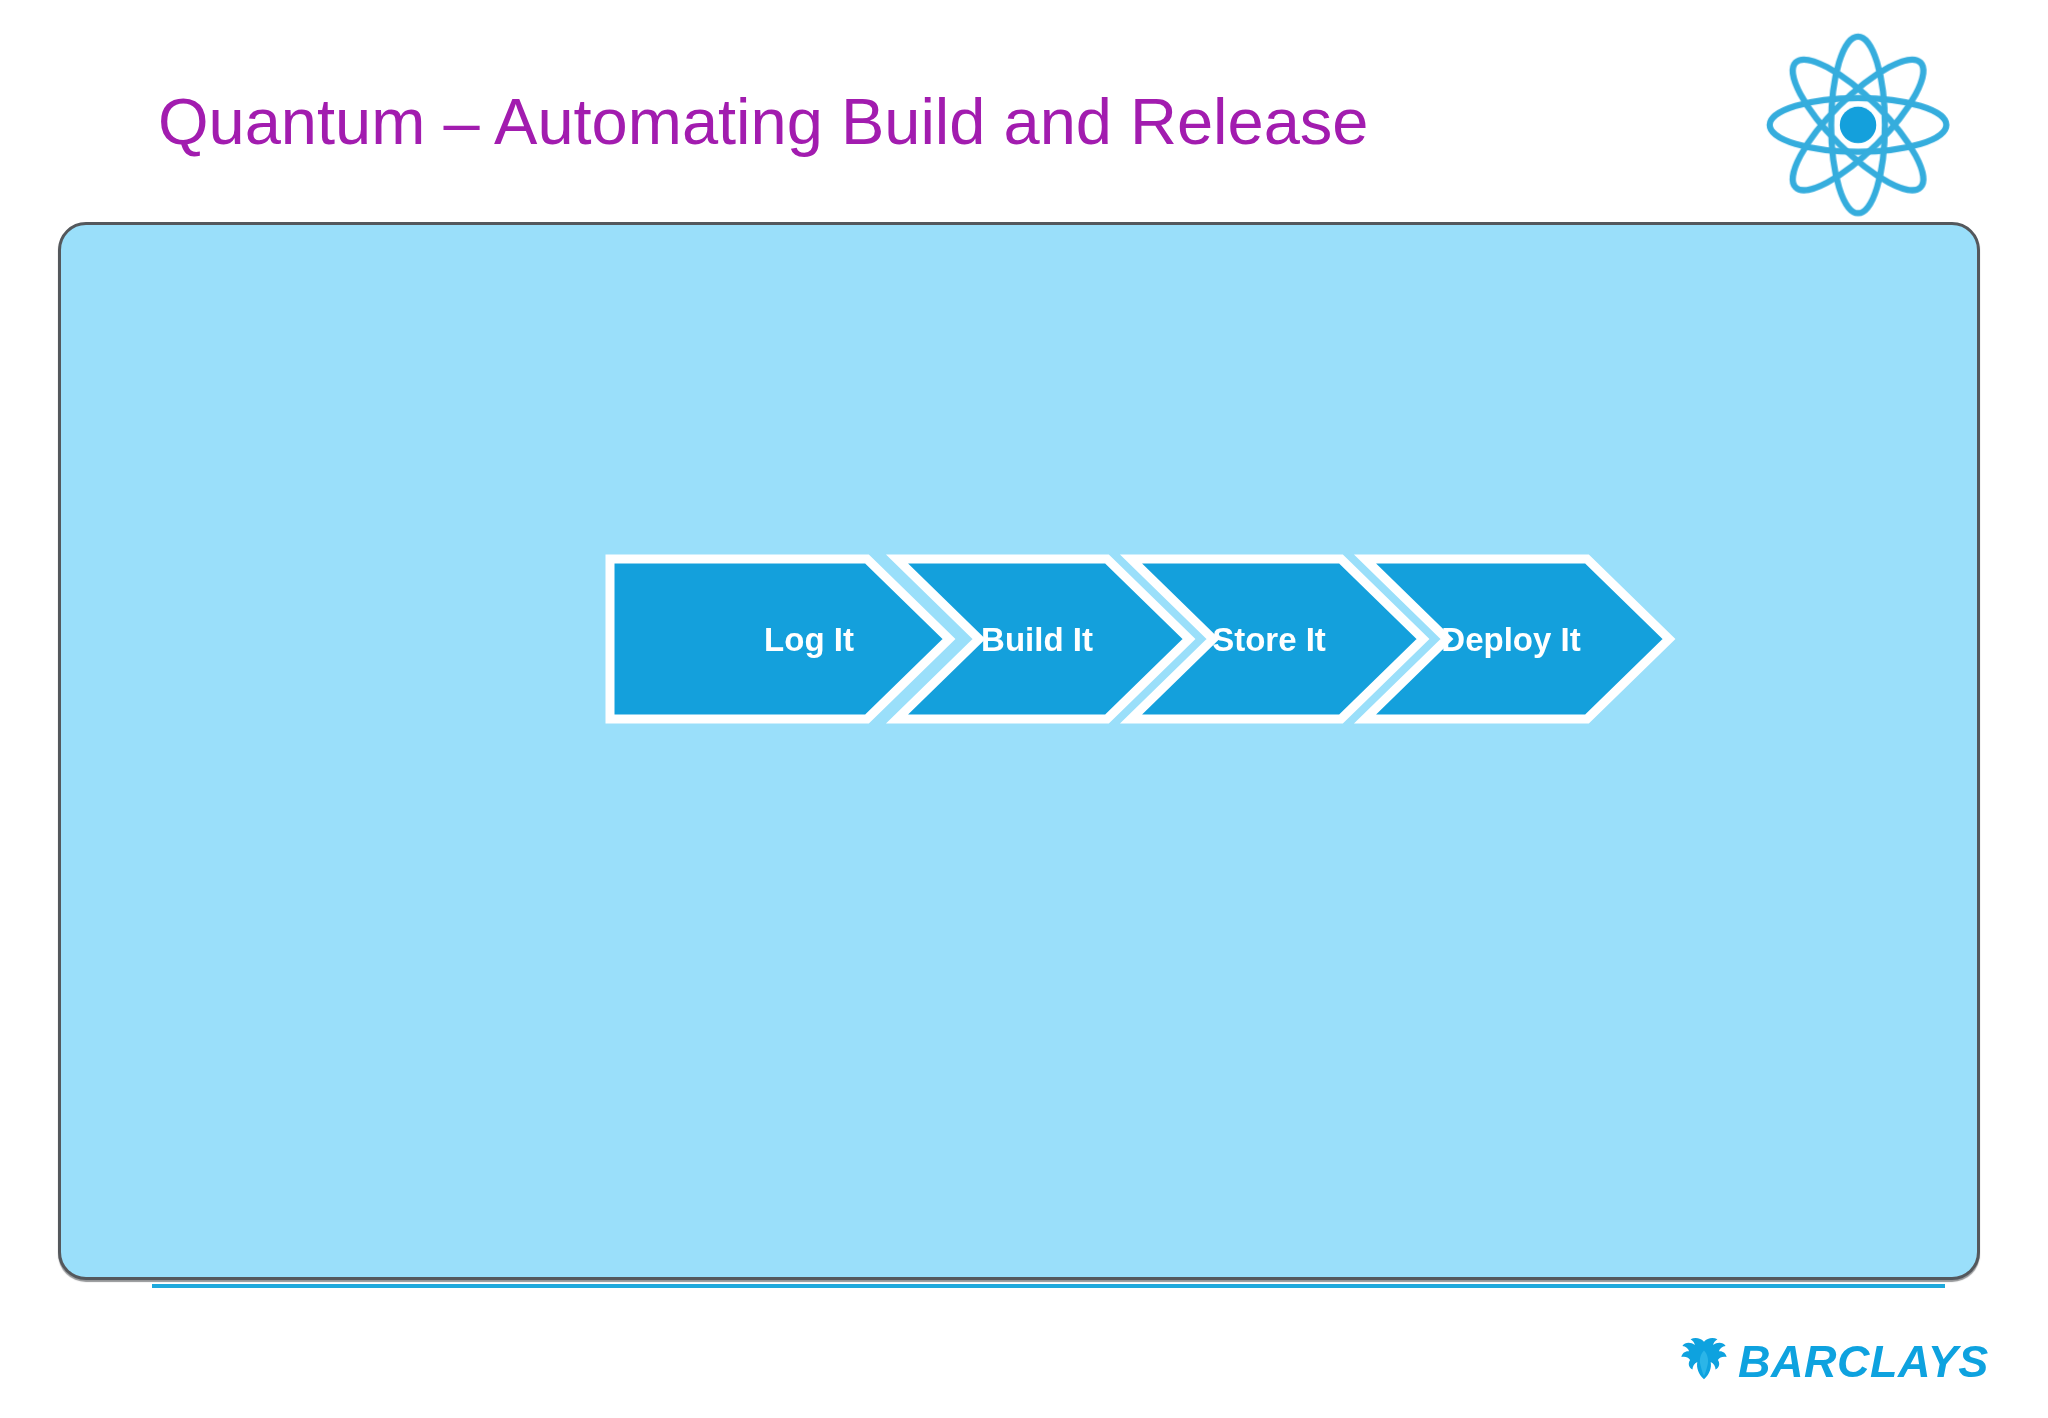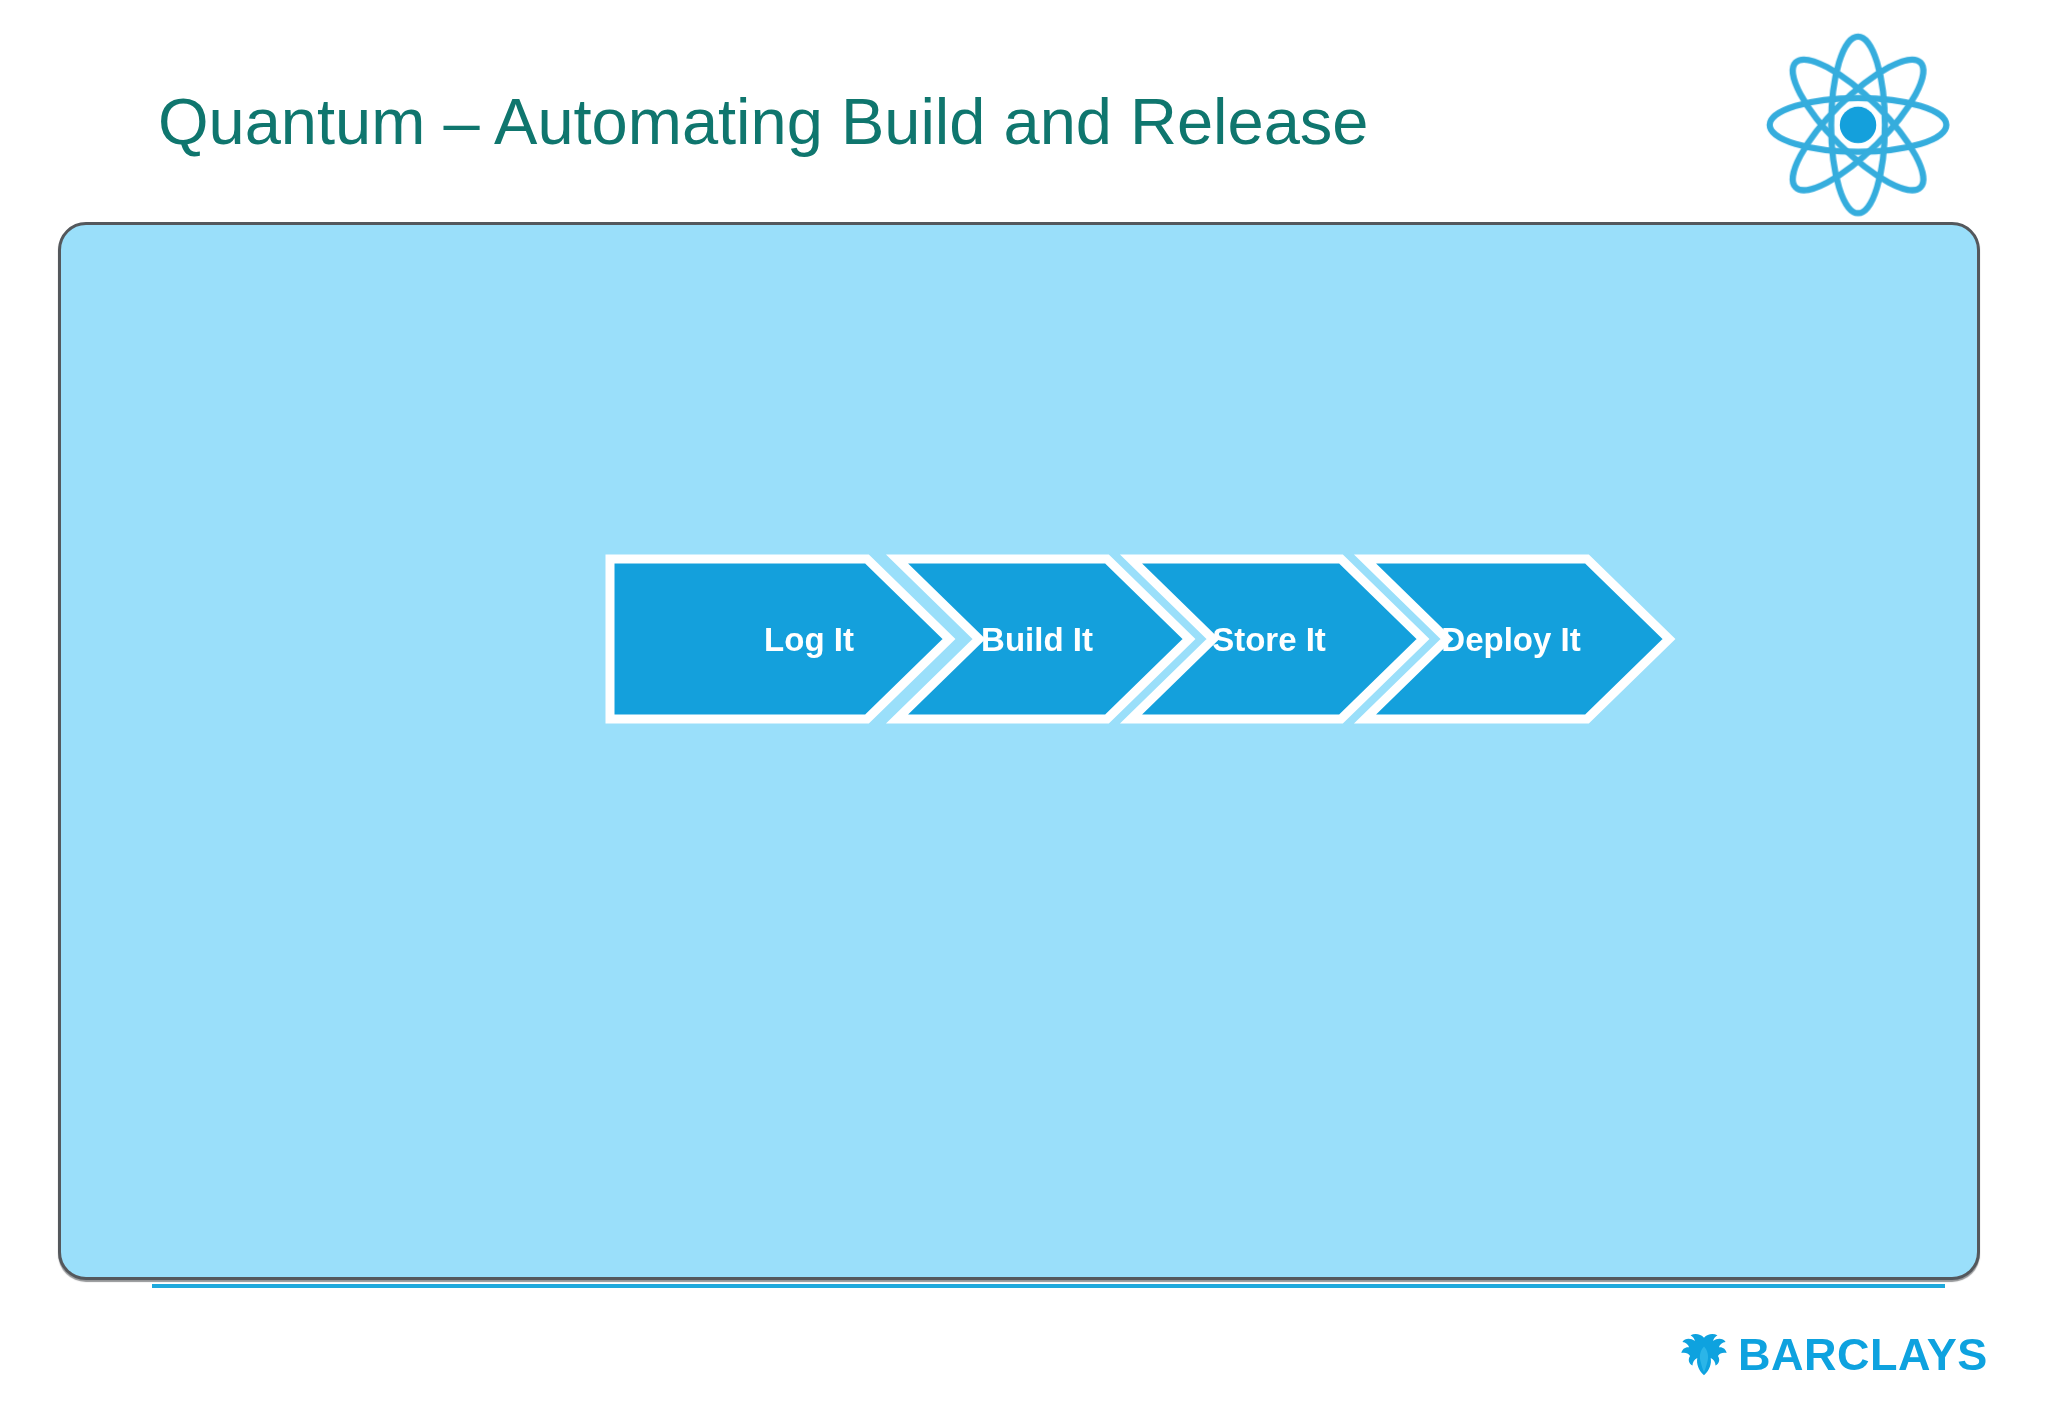--- a/index.html
+++ b/index.html
@@ -15,21 +15,21 @@
     background: #ffffff;
     overflow: hidden;
   }
   .slide-title {
     position: absolute;
     left: 158px;
     top: 86px;
     font-size: 65px;
     line-height: 1.1;
     font-weight: 400;
-    color: #0f766e;
+    color: #a21caf;
     letter-spacing: 0px;
     white-space: nowrap;
   }
   .atom-logo {
     position: absolute;
     left: 1762px;
     top: 22px;
     width: 192px;
     height: 200px;
   }
@@ -72,21 +72,22 @@
     width: 1793px;
     height: 4px;
     background: #1FA9DC;
   }
   .brand-footer {
     position: absolute;
     left: 1680px;
     top: 1332px;
     height: 52px;
     display: flex;
-    align-items: flex-start;
+    align-items: flex-end;
+    font-style: italic;
   }
   .barclays-eagle {
     width: 48px;
     height: 48px;
     margin-right: 10px;
   }
   .barclays-wordmark {
     font-size: 45px;
     font-weight: 700;
     color: #0EA2DF;

